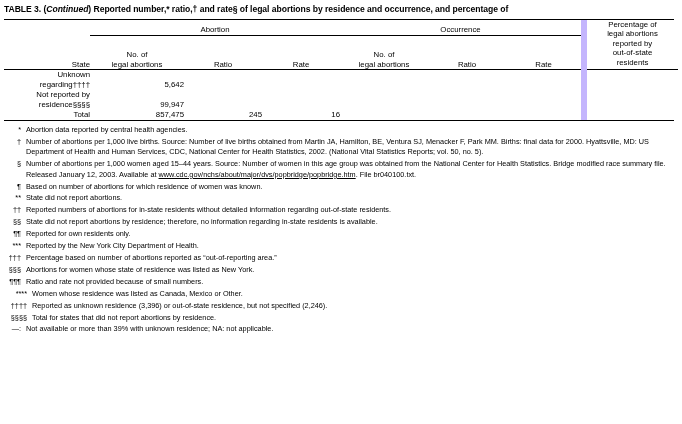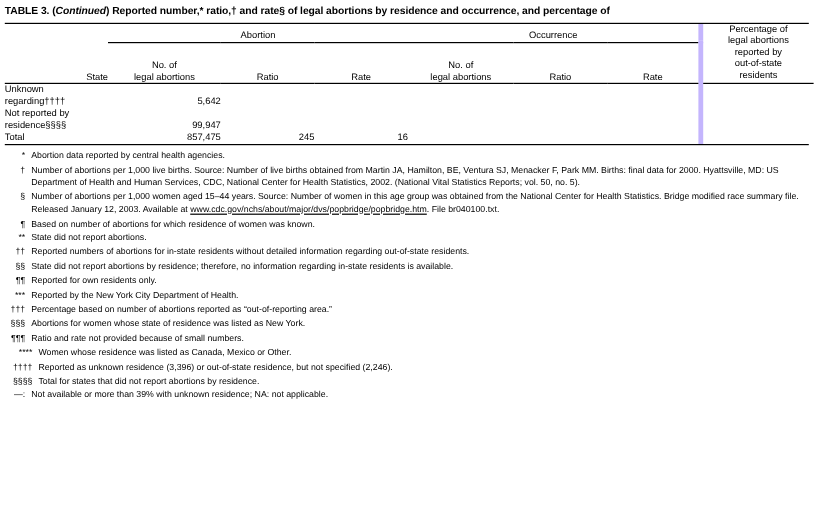--- a/index.html
+++ b/index.html
@@ -71,35 +71,35 @@
   .rule-under-head {
     border-bottom: 1px solid #000;
   }
   .rowcell {
     font-size: 7.8px;
     line-height: 10px;
     padding-top: 4px;
     vertical-align: top;
   }
   .rowcell.label {
-    text-align: left;
+    text-align: right;
   }
   .rowcell.num {
     text-align: right;
   }
   .totalrow td {
     padding-top: 4px;
     padding-bottom: 3px;
   }
   .bottom-rule {
     border-top: 1px solid #000;
     margin: 0 4px;
   }
   .vsep {
-    border-left: 4px solid #c4b5fd;
+    border-left: 6px solid #c4b5fd;
     margin-top: 40px;
   }
   .footnotes {
     margin: 4px 4px 0 4px;
     font-size: 7.3px;
     line-height: 10.4px;
   }
   .fn {
     display: flex;
     align-items: flex-start;

